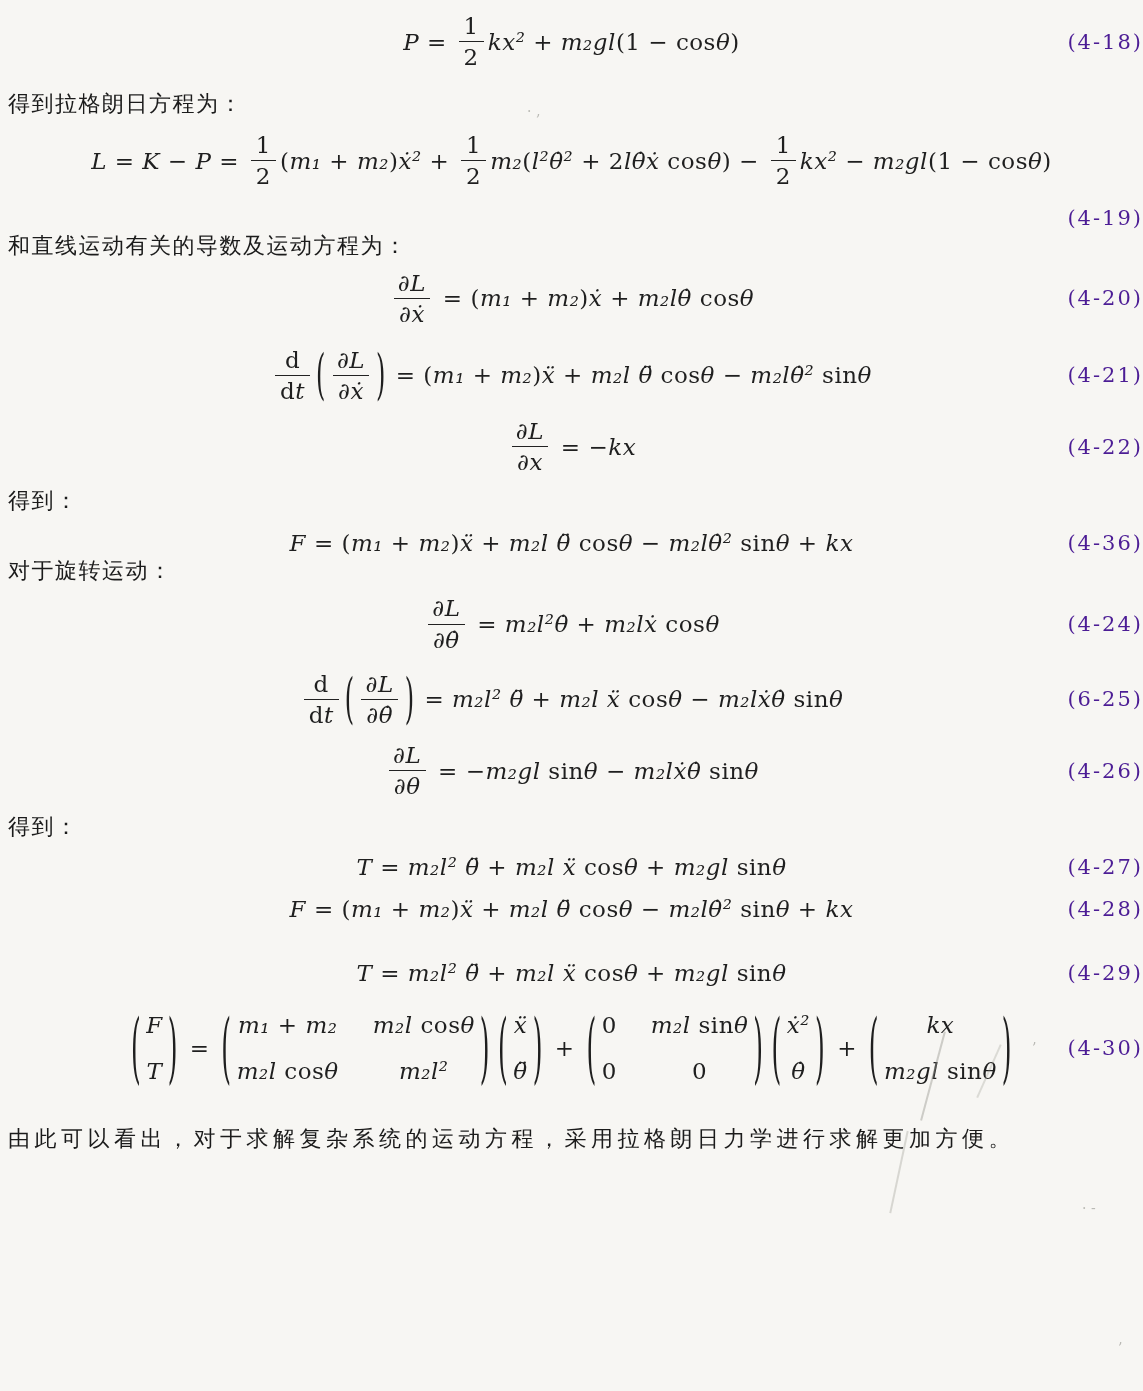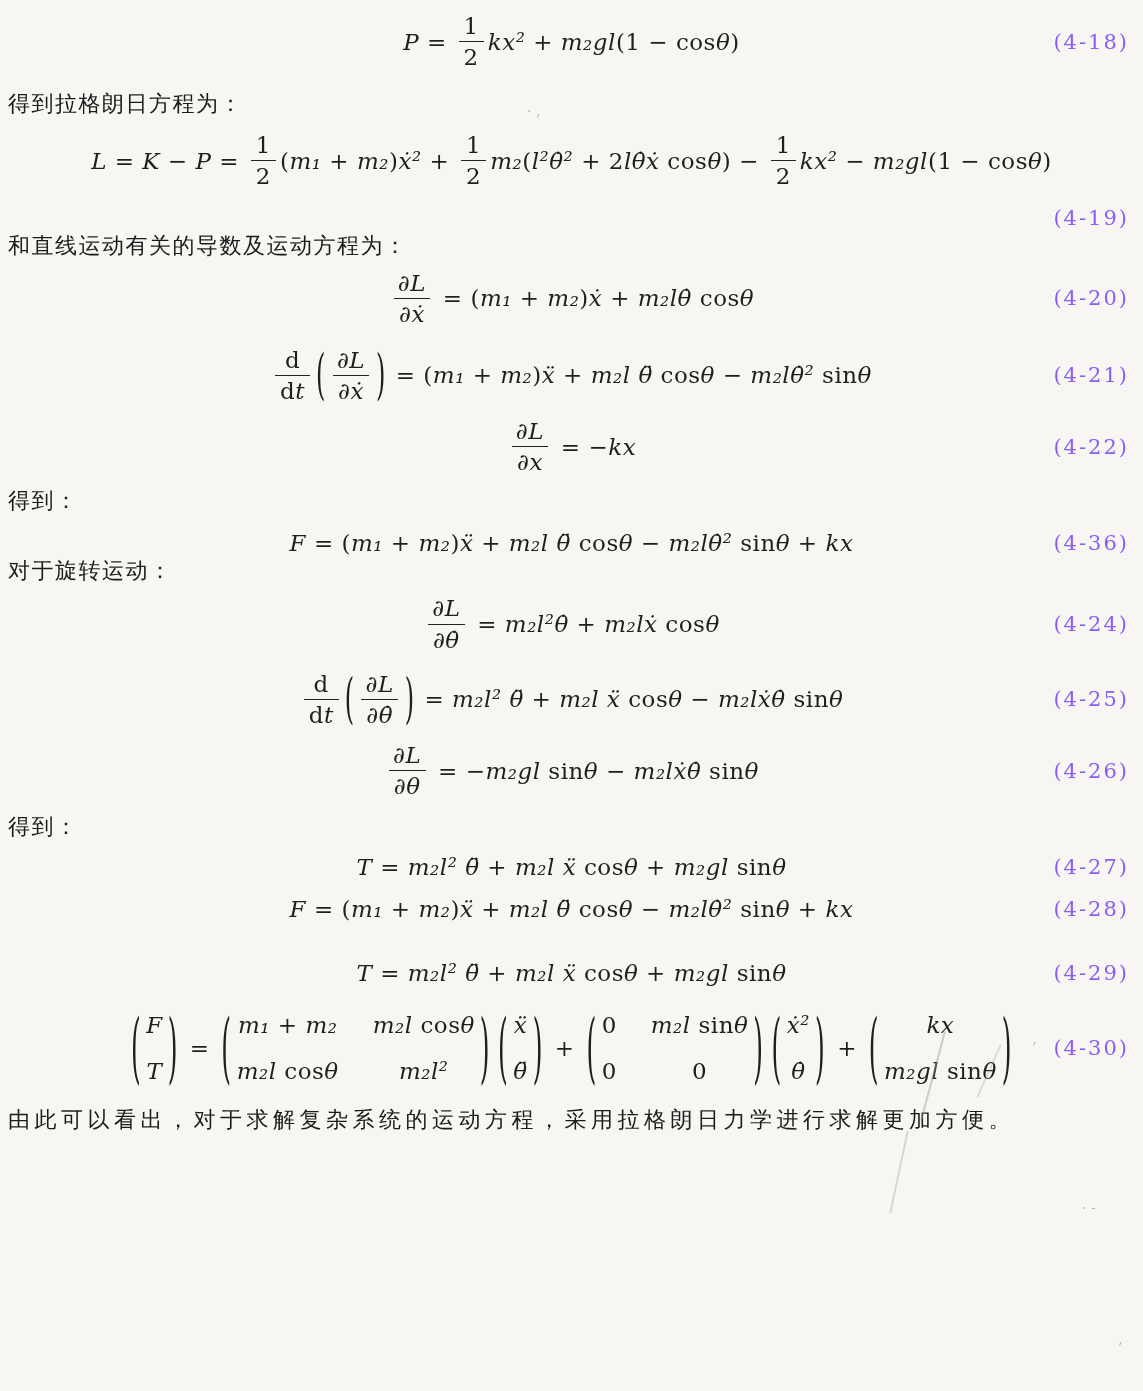--- a/index.html
+++ b/index.html
@@ -14,22 +14,22 @@
     font-family:"DejaVu Sans", sans-serif;
     font-size:22px;line-height:30px;letter-spacing:1.5px;
     margin:0;padding-left:8px;color:#1b1b1b;
   }
   .cn.wide-ls{letter-spacing:4.5px;}
   
   .eqrow{position:relative;display:flex;justify-content:center;align-items:center;font-size:23px;}
   .eq{display:inline-flex;align-items:center;letter-spacing:0.5px;}
   .eq span{white-space:pre;}
   .eqnum{
-    position:absolute;right:14px;top:50%;transform:translateY(-50%);
-    font-size:21px;letter-spacing:2px;color:#8b5cf6;white-space:pre;
+    position:absolute;right:0;top:50%;transform:translateY(-50%);
+    font-size:21px;letter-spacing:2px;color:#4c1d95;white-space:pre;
   }
   .eqnum-line{position:relative;height:26px;text-align:right;}
   .eqnum-line .eqnum{top:50%;}
   .mi{font-style:italic;}
   .mr{font-style:normal;}
   
   .frac{display:inline-flex;flex-direction:column;align-items:center;margin:0 4px;line-height:1.05;}
   .fnum{display:inline-flex;align-items:flex-end;justify-content:center;padding:0 5px 3px;}
   .fden{display:inline-flex;align-items:flex-start;justify-content:center;border-top:1.6px solid #222;padding:3px 5px 0;}
   
@@ -206,21 +206,21 @@
         <span class="mi">m₂l² θ̈</span>
         <span class="mr"> + </span>
         <span class="mi">m₂l ẍ</span>
         <span class="mr"> cos</span>
         <span class="mi">θ</span>
         <span class="mr"> − </span>
         <span class="mi">m₂lẋθ̇</span>
         <span class="mr"> sin</span>
         <span class="mi">θ</span>
       </span>
-    <span class="eqnum">(4-25)</span>
+    <span class="eqnum">(6-25)</span>
   </div>
 
   <div class="eqrow" style="margin-top:16px">
     <span class="eq">
         <span class="frac"><span class="fnum"><span class="mr">∂</span><span class="mi">L</span></span><span class="fden"><span class="mr">∂</span><span class="mi">θ</span></span></span>
         <span class="mr"> = −</span>
         <span class="mi">m₂gl</span>
         <span class="mr"> sin</span>
         <span class="mi">θ</span>
         <span class="mr"> − </span>
@@ -300,21 +300,21 @@
         <span class="matwrap"><span class="mp">(</span><span class="mat" style="grid-template-columns: repeat(1, auto);"><span class="cell"><span class="mi">ẍ</span></span><span class="cell"><span class="mi">θ̈</span></span></span><span class="mp">)</span></span>
         <span class="mr"> + </span>
         <span class="matwrap"><span class="mp">(</span><span class="mat" style="grid-template-columns: repeat(2, auto);"><span class="cell"><span class="mr">0</span></span><span class="cell"><span class="mi">m₂l</span><span class="mr"> sin</span><span class="mi">θ</span></span><span class="cell"><span class="mr">0</span></span><span class="cell"><span class="mr">0</span></span></span><span class="mp">)</span></span>
         <span class="matwrap"><span class="mp">(</span><span class="mat" style="grid-template-columns: repeat(1, auto);"><span class="cell"><span class="mi">ẋ²</span></span><span class="cell"><span class="mi">θ̇</span></span></span><span class="mp">)</span></span>
         <span class="mr"> + </span>
         <span class="matwrap"><span class="mp">(</span><span class="mat" style="grid-template-columns: repeat(1, auto);"><span class="cell"><span class="mi">kx</span></span><span class="cell"><span class="mi">m₂gl</span><span class="mr"> sin</span><span class="mi">θ</span></span></span><span class="mp">)</span></span>
       </span>
     <span class="eqnum">(4-30)</span>
   </div>
 
-  <p class="cn wide-ls" style="margin-top:21px">由此可以看出，对于求解复杂系统的运动方程，采用拉格朗日力学进行求解更加方便。</p>
+  <p class="cn wide-ls" style="margin-top:40px">由此可以看出，对于求解复杂系统的运动方程，采用拉格朗日力学进行求解更加方便。</p>
 
   <span class="artifact art-dot" style="left:527px;top:103px;">· ‚</span>
   <div class="artifact art-line" style="left:932px;top:1030px;height:92px;transform:rotate(15deg);"></div>
   <div class="artifact art-line" style="left:988px;top:1042px;height:58px;transform:rotate(24deg);opacity:0.3;"></div>
   <div class="artifact art-line" style="left:898px;top:1130px;height:84px;transform:rotate(12deg);opacity:0.35;"></div>
   <span class="artifact art-dot" style="left:1032px;top:1040px;">’</span>
   <span class="artifact art-dot" style="left:1082px;top:1200px;">· -</span>
   <span class="artifact art-dot" style="left:1118px;top:1340px;">’</span>
 </div>
 

